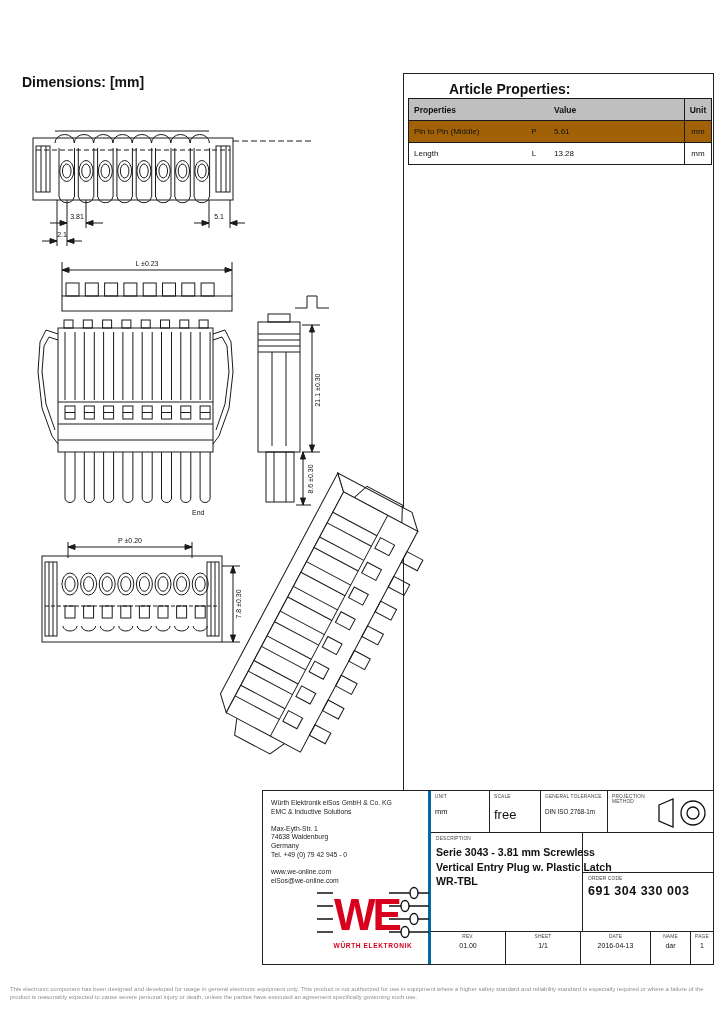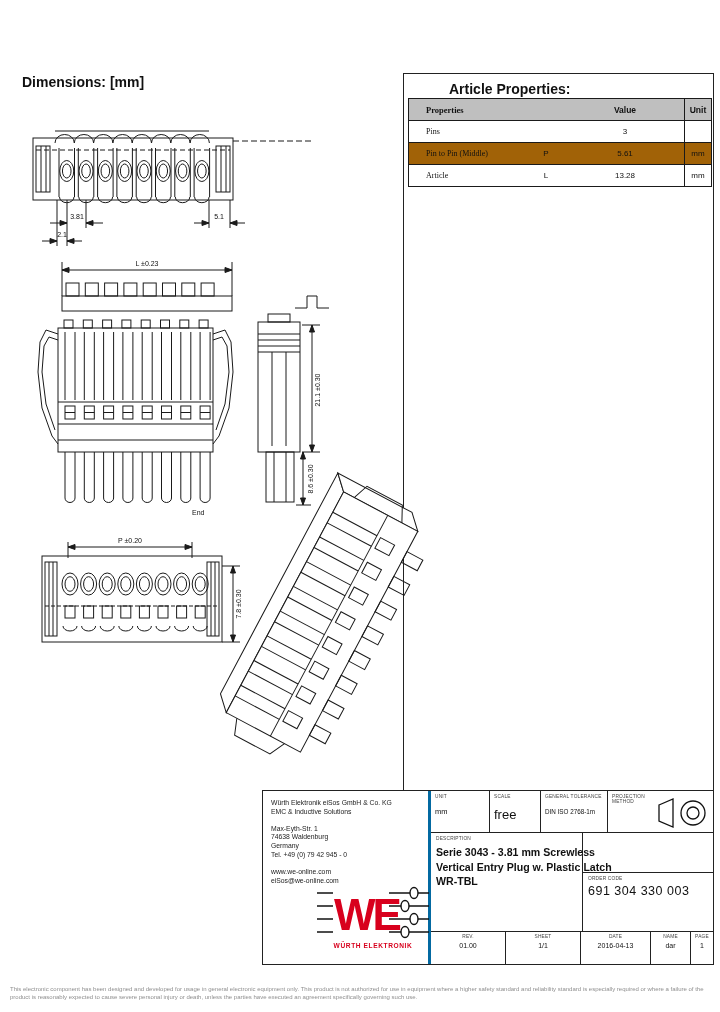--- a/index.html
+++ b/index.html
@@ -12,33 +12,33 @@
   .sec-title{font-weight:bold;font-size:14px;}
   
   .right-frame{left:403px;top:73px;width:309px;height:717px;
     border-left:1px solid #222;border-top:1px solid #222;border-right:1px solid #222;}
   
   .atable{left:408px;top:98px;width:302px;border:1.5px solid #1a1a1a;font-size:8px;}
   .arow{display:flex;align-items:center;height:21px;border-bottom:1.5px solid #1a1a1a;background:#fff;}
   .arow:last-child{border-bottom:none;}
   .arow.head{background:#bfbfbf;font-weight:bold;font-size:8.5px;}
   .arow.alt{background:#a16207;}
-  .c-prop{width:100px;padding-left:17px;font-family:Liberation Serif, serif;}
+  .c-prop{width:100px;padding-left:5px;}
   .c-sym{width:40px;text-align:center;}
-  .c-val{flex:1;text-align:center;}
+  .c-val{flex:1;text-align:left;}
   .c-unit{width:26px;text-align:center;align-self:stretch;display:flex;align-items:center;justify-content:center;border-left:1.5px solid #1a1a1a;}
   .head .c-unit{border-left:1.5px solid #1a1a1a;}
   
   .tblock{left:262px;top:790px;width:450px;height:173px;border:1px solid #222;}
   .tb-cell{position:absolute;box-sizing:border-box;}
   .tb-label{font-size:4.8px;color:#444;letter-spacing:0.2px;}
   .addr{font-size:6.8px;line-height:8.8px;color:#222;}
   .addr .gap{height:8px;}
   .desc-line{font-weight:bold;font-size:10.6px;line-height:14.5px;white-space:nowrap;}
-  .ocode{font-weight:normal;font-size:12.5px;letter-spacing:0.5px;margin-top:3px;}
+  .ocode{font-weight:bold;font-size:12.5px;letter-spacing:0.5px;margin-top:3px;}
   .logo-sub{font-weight:bold;font-size:6.6px;letter-spacing:0.6px;text-align:center;}
   .ft-val{font-size:7px;text-align:center;margin-top:3px;}
   
   .disclaimer{left:10px;top:986px;width:700px;font-size:6px;line-height:7.6px;color:#8f8f8f;}
   svg text{font-family:"Liberation Sans",sans-serif;}
 </style>
 </head>
 <body>
 
 <div class="abs sec-title" style="left:22px;top:74px;">Dimensions: [mm]</div>
@@ -46,34 +46,28 @@
 <div class="abs right-frame"></div>
 <div class="abs sec-title" style="left:409px;top:81px;margin-left:40px;">Article Properties:</div>
 
 <div class="abs atable">
   <div class="arow head">
     <div class="c-prop">Properties</div>
     <div class="c-sym"></div>
     <div class="c-val">Value</div>
     <div class="c-unit">Unit</div>
   </div>
-  <div class="arow">
-    <div class="c-prop">Pins</div>
-    <div class="c-sym"></div>
-    <div class="c-val">3</div>
-    <div class="c-unit"></div>
-  </div>
   <div class="arow alt">
     <div class="c-prop">Pin to Pin (Middle)</div>
     <div class="c-sym">P</div>
     <div class="c-val">5.61</div>
     <div class="c-unit">mm</div>
   </div>
   <div class="arow">
-    <div class="c-prop">Article</div>
+    <div class="c-prop">Length</div>
     <div class="c-sym">L</div>
     <div class="c-val">13.28</div>
     <div class="c-unit">mm</div>
   </div>
 </div>
 
 <svg class="abs" style="left:0;top:0;" width="430" height="790" viewBox="0 0 430 790" fill="none" stroke="#1a1a1a" stroke-width="1">
   <defs>
     <g id="termA">
       <line x1="0" y1="148" x2="0" y2="197"></line>

